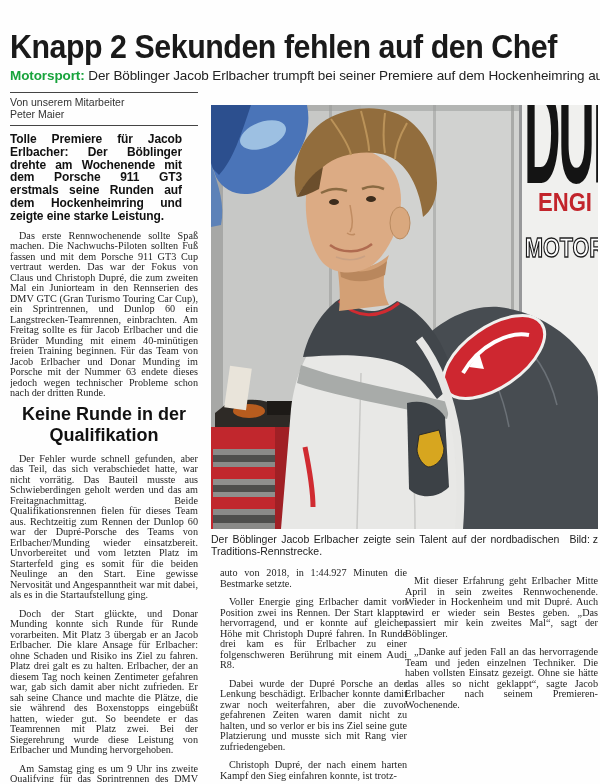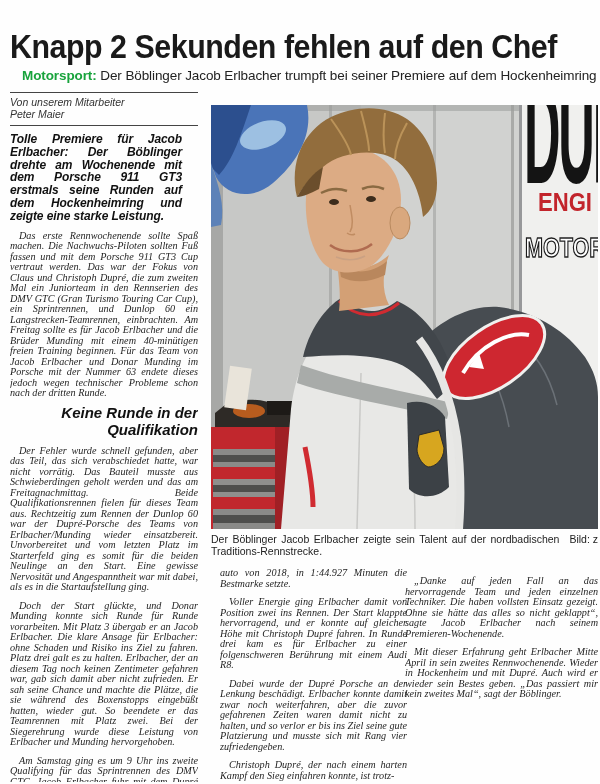--- a/index.html
+++ b/index.html
@@ -5,39 +5,39 @@
   html,body{margin:0;padding:0;background:#ffffff;}
   .page{position:relative;width:600px;height:784px;background:#fefefe;overflow:hidden;
         font-family:"Liberation Sans",sans-serif;color:#1b1b1b;}
 
   
   .headline{position:absolute;left:10px;top:28px;width:590px;white-space:nowrap;
             font-weight:bold;font-size:33px;letter-spacing:-0.5px;color:#1a1a1a;
             transform:scaleX(0.92);transform-origin:left center;}
   .subhead{position:absolute;left:10px;top:68px;width:585px;font-size:13.5px;
            letter-spacing:-0.1px;color:#222;white-space:nowrap;}
-  .kicker{font-weight:bold;color:#18a33c;margin-left:12px;}
+  .kicker{font-weight:bold;color:#18a33c;}
 
   
-  .col{position:absolute;overflow:hidden;font-style:italic;}
+  .col{position:absolute;overflow:hidden;}
   .col1{left:10px;top:92px;width:188px;height:690px;}
   .col2{left:220px;top:568px;width:187px;height:214px;}
   .col3{left:405px;top:568px;width:193px;height:214px;}
 
   .byline{border-top:1px solid #444;border-bottom:1px solid #444;
           padding:4px 0 5px 0;margin-bottom:7px;font-size:10.5px;line-height:11.5px;color:#333;}
 
   .intro{font-weight:bold;font-size:12px;line-height:12.8px;text-align:justify;
          color:#111;margin:0 16px 6px 0;letter-spacing:-0.1px;}
 
   .body{font-family:"Liberation Serif",serif;font-size:10.2px;line-height:10.5px;
         text-align:justify;margin:0 0 3px 0;color:#1e1e1e;}
   .ind{text-indent:9px;margin-top:8px;}
 
-  .colsub{font-weight:bold;font-size:15px;text-align:right;margin:5px 0 5px 0;color:#111;}
+  .colsub{font-weight:bold;font-size:18px;text-align:center;margin:5px 0 5px 0;color:#111;}
 
   
   .photo{position:absolute;left:211px;top:105px;width:387px;height:424px;overflow:hidden;
          background:#c7c8c6;}
   .photo svg{display:block;}
 
   .caption{position:absolute;left:211px;top:533px;width:387px;font-size:10.5px;
            line-height:12px;text-align:justify;color:#222;}
   .credit{float:right;margin-left:10px;}
 </style>
@@ -168,17 +168,17 @@
   </div>
 
   <div class="col col2">
     <p class="body">auto von 2018, in 1:44.927 Minuten die Bestmarke setzte.</p>
     <p class="body ind">Voller Energie ging Erlbacher damit von Position zwei ins Rennen. Der Start klappte hervorragend, und er konnte auf gleicher Höhe mit Christoph Dupré fahren. In Runde drei kam es für Erlbacher zu einer folgenschweren Berührung mit einem Audi R8.</p>
     <p class="body ind">Dabei wurde der Dupré Porsche an der Lenkung beschädigt. Erlbacher konnte damit zwar noch weiterfahren, aber die zuvor gefahrenen Zeiten waren damit nicht zu halten, und so verlor er bis ins Ziel seine gute Platzierung und musste sich mit Rang vier zufriedengeben.</p>
     <p class="body ind">Christoph Dupré, der nach einem harten Kampf den Sieg einfahren konnte, ist trotz-</p>
   </div>
 
   <div class="col col3">
+    <p class="body ind">Mit dieser Erfahrung geht Erlbacher Mitte April in sein zweites Rennwochenende. Wieder in Hockenheim und mit Dupré. Auch wird er wieder sein Bestes geben. „Das passiert mir kein zweites Mal“, sagt der Böblinger.</p>
     <p class="body ind">„Danke auf jeden Fall an das hervorragende Team und jeden einzelnen Techniker. Die haben vollsten Einsatz gezeigt. Ohne sie hätte das alles so nicht geklappt“, sagte Jacob Erlbacher nach seinem Premieren-Wochenende.</p>
-    <p class="body ind">Mit dieser Erfahrung geht Erlbacher Mitte April in sein zweites Rennwochenende. Wieder in Hockenheim und mit Dupré. Auch wird er wieder sein Bestes geben. „Das passiert mir kein zweites Mal“, sagt der Böblinger.</p>
   </div>
 
 </div>
 
 </body></html>

